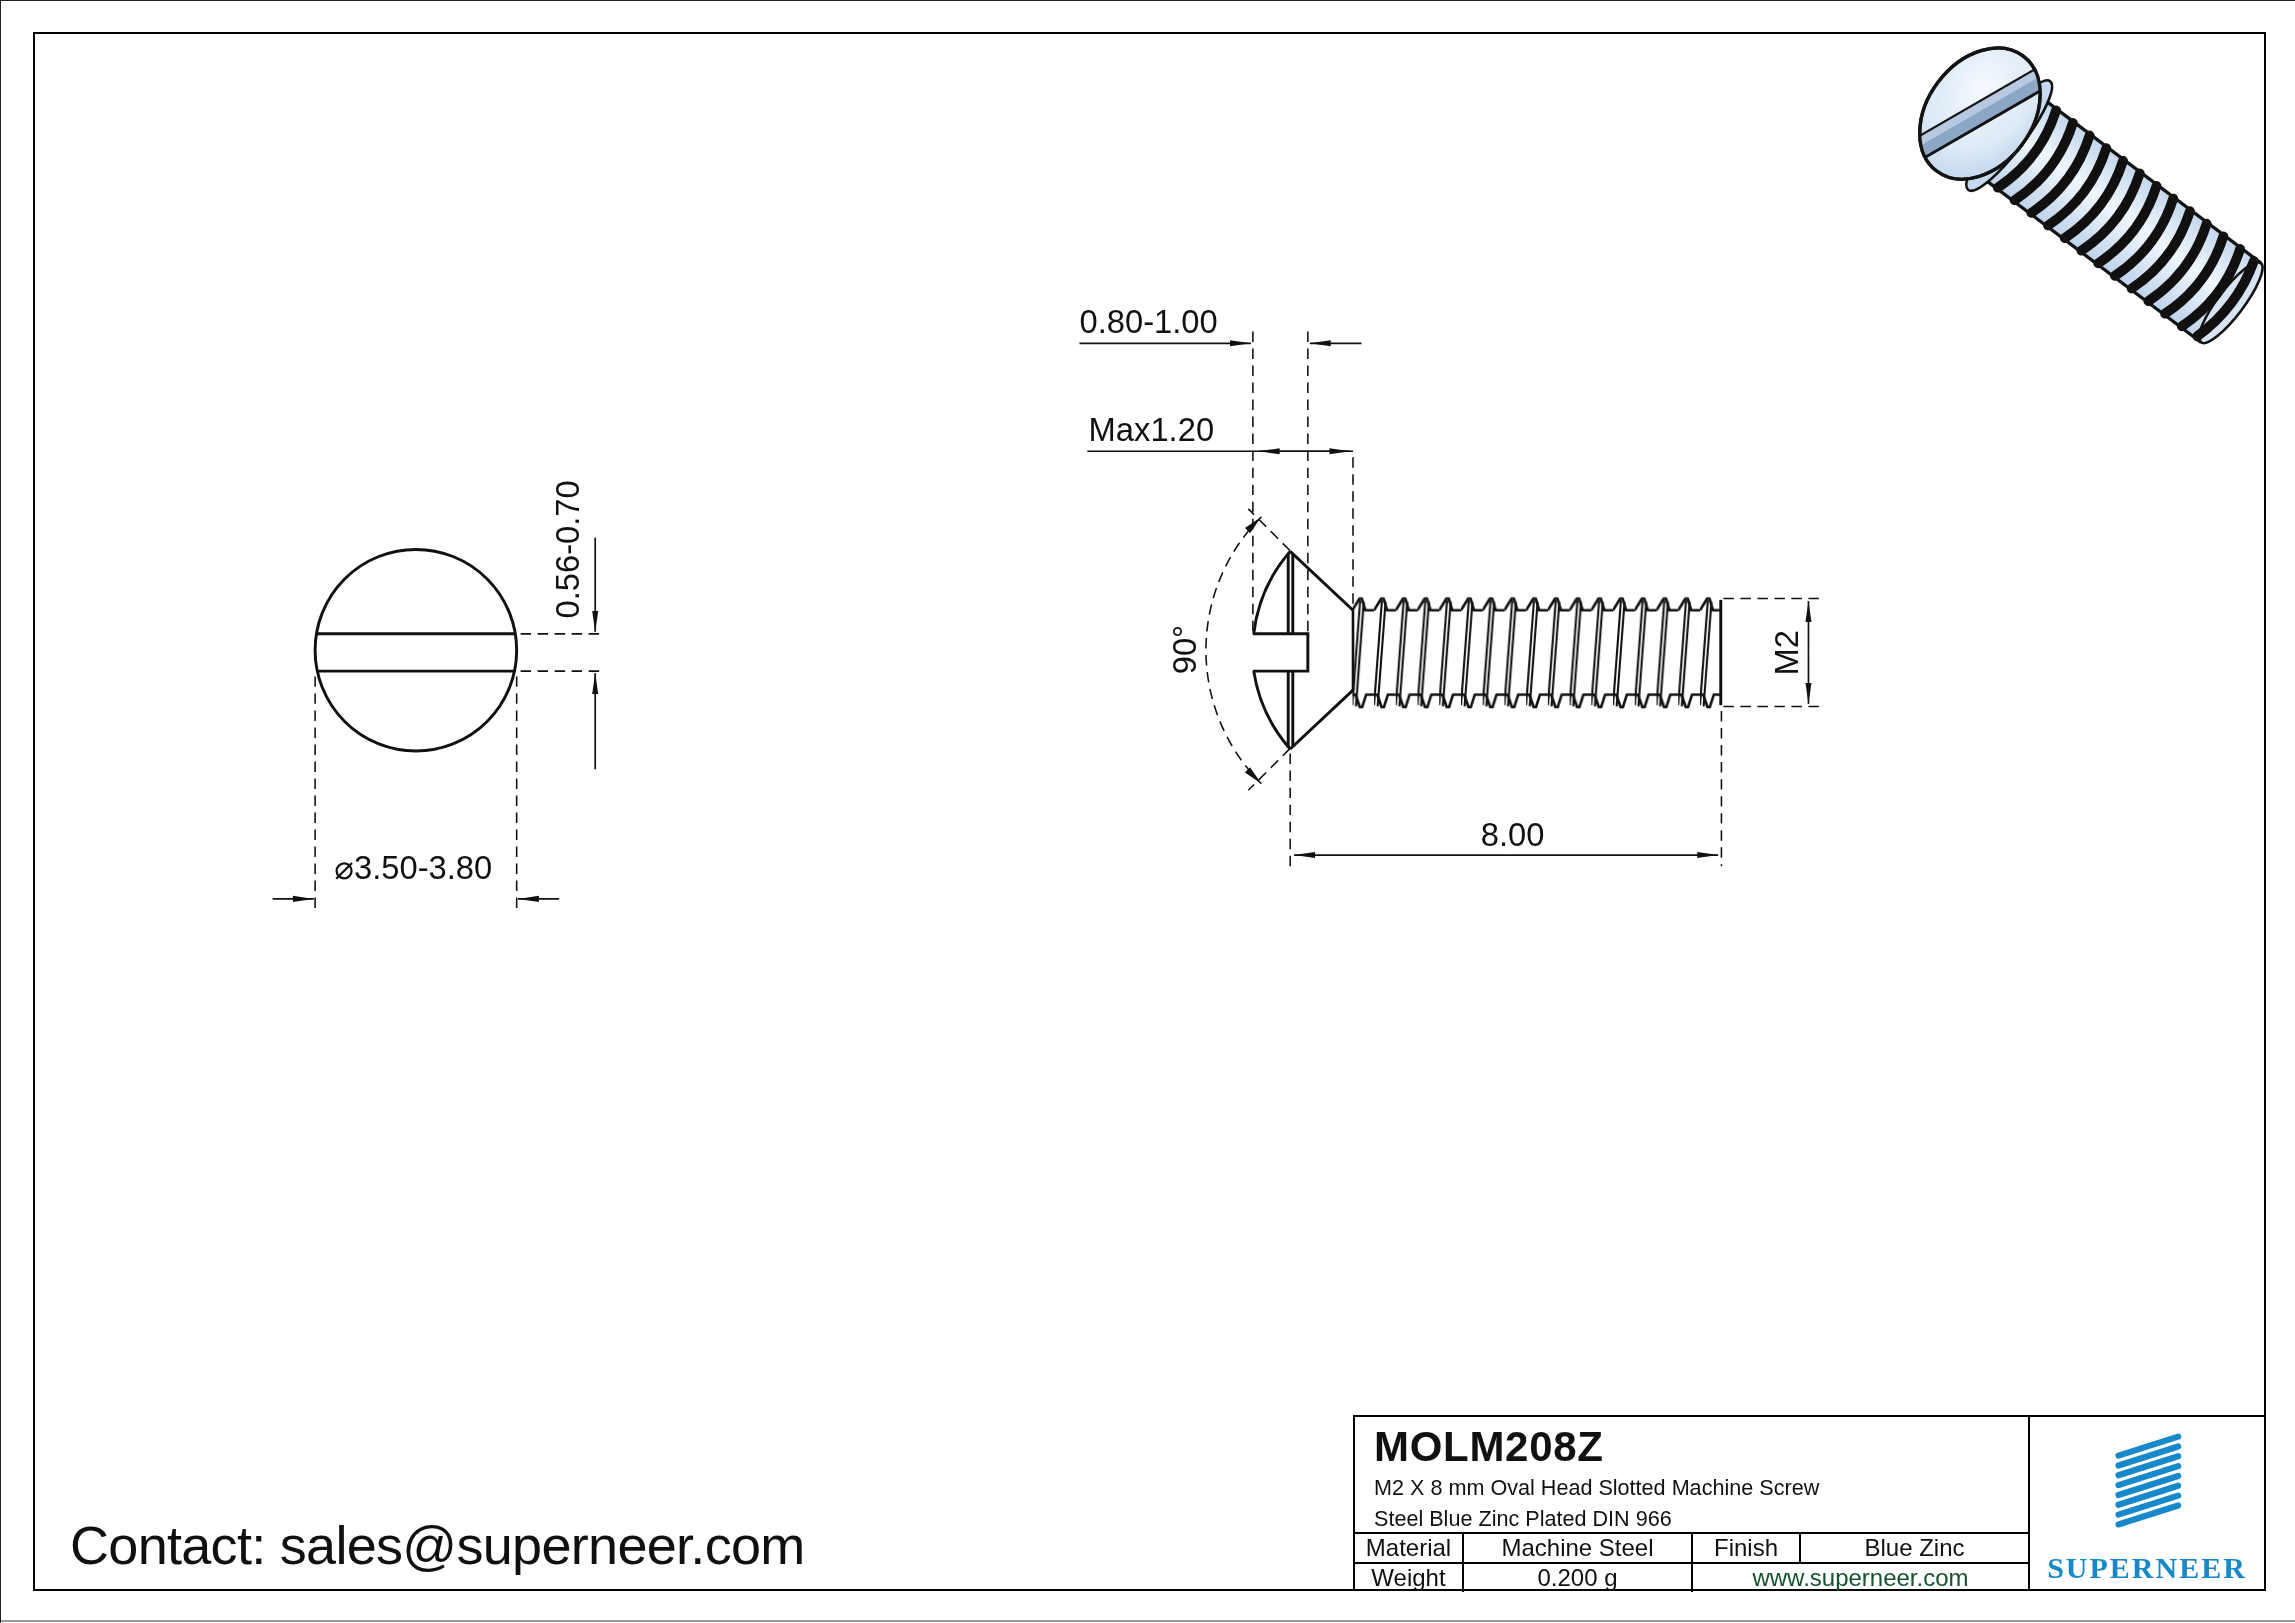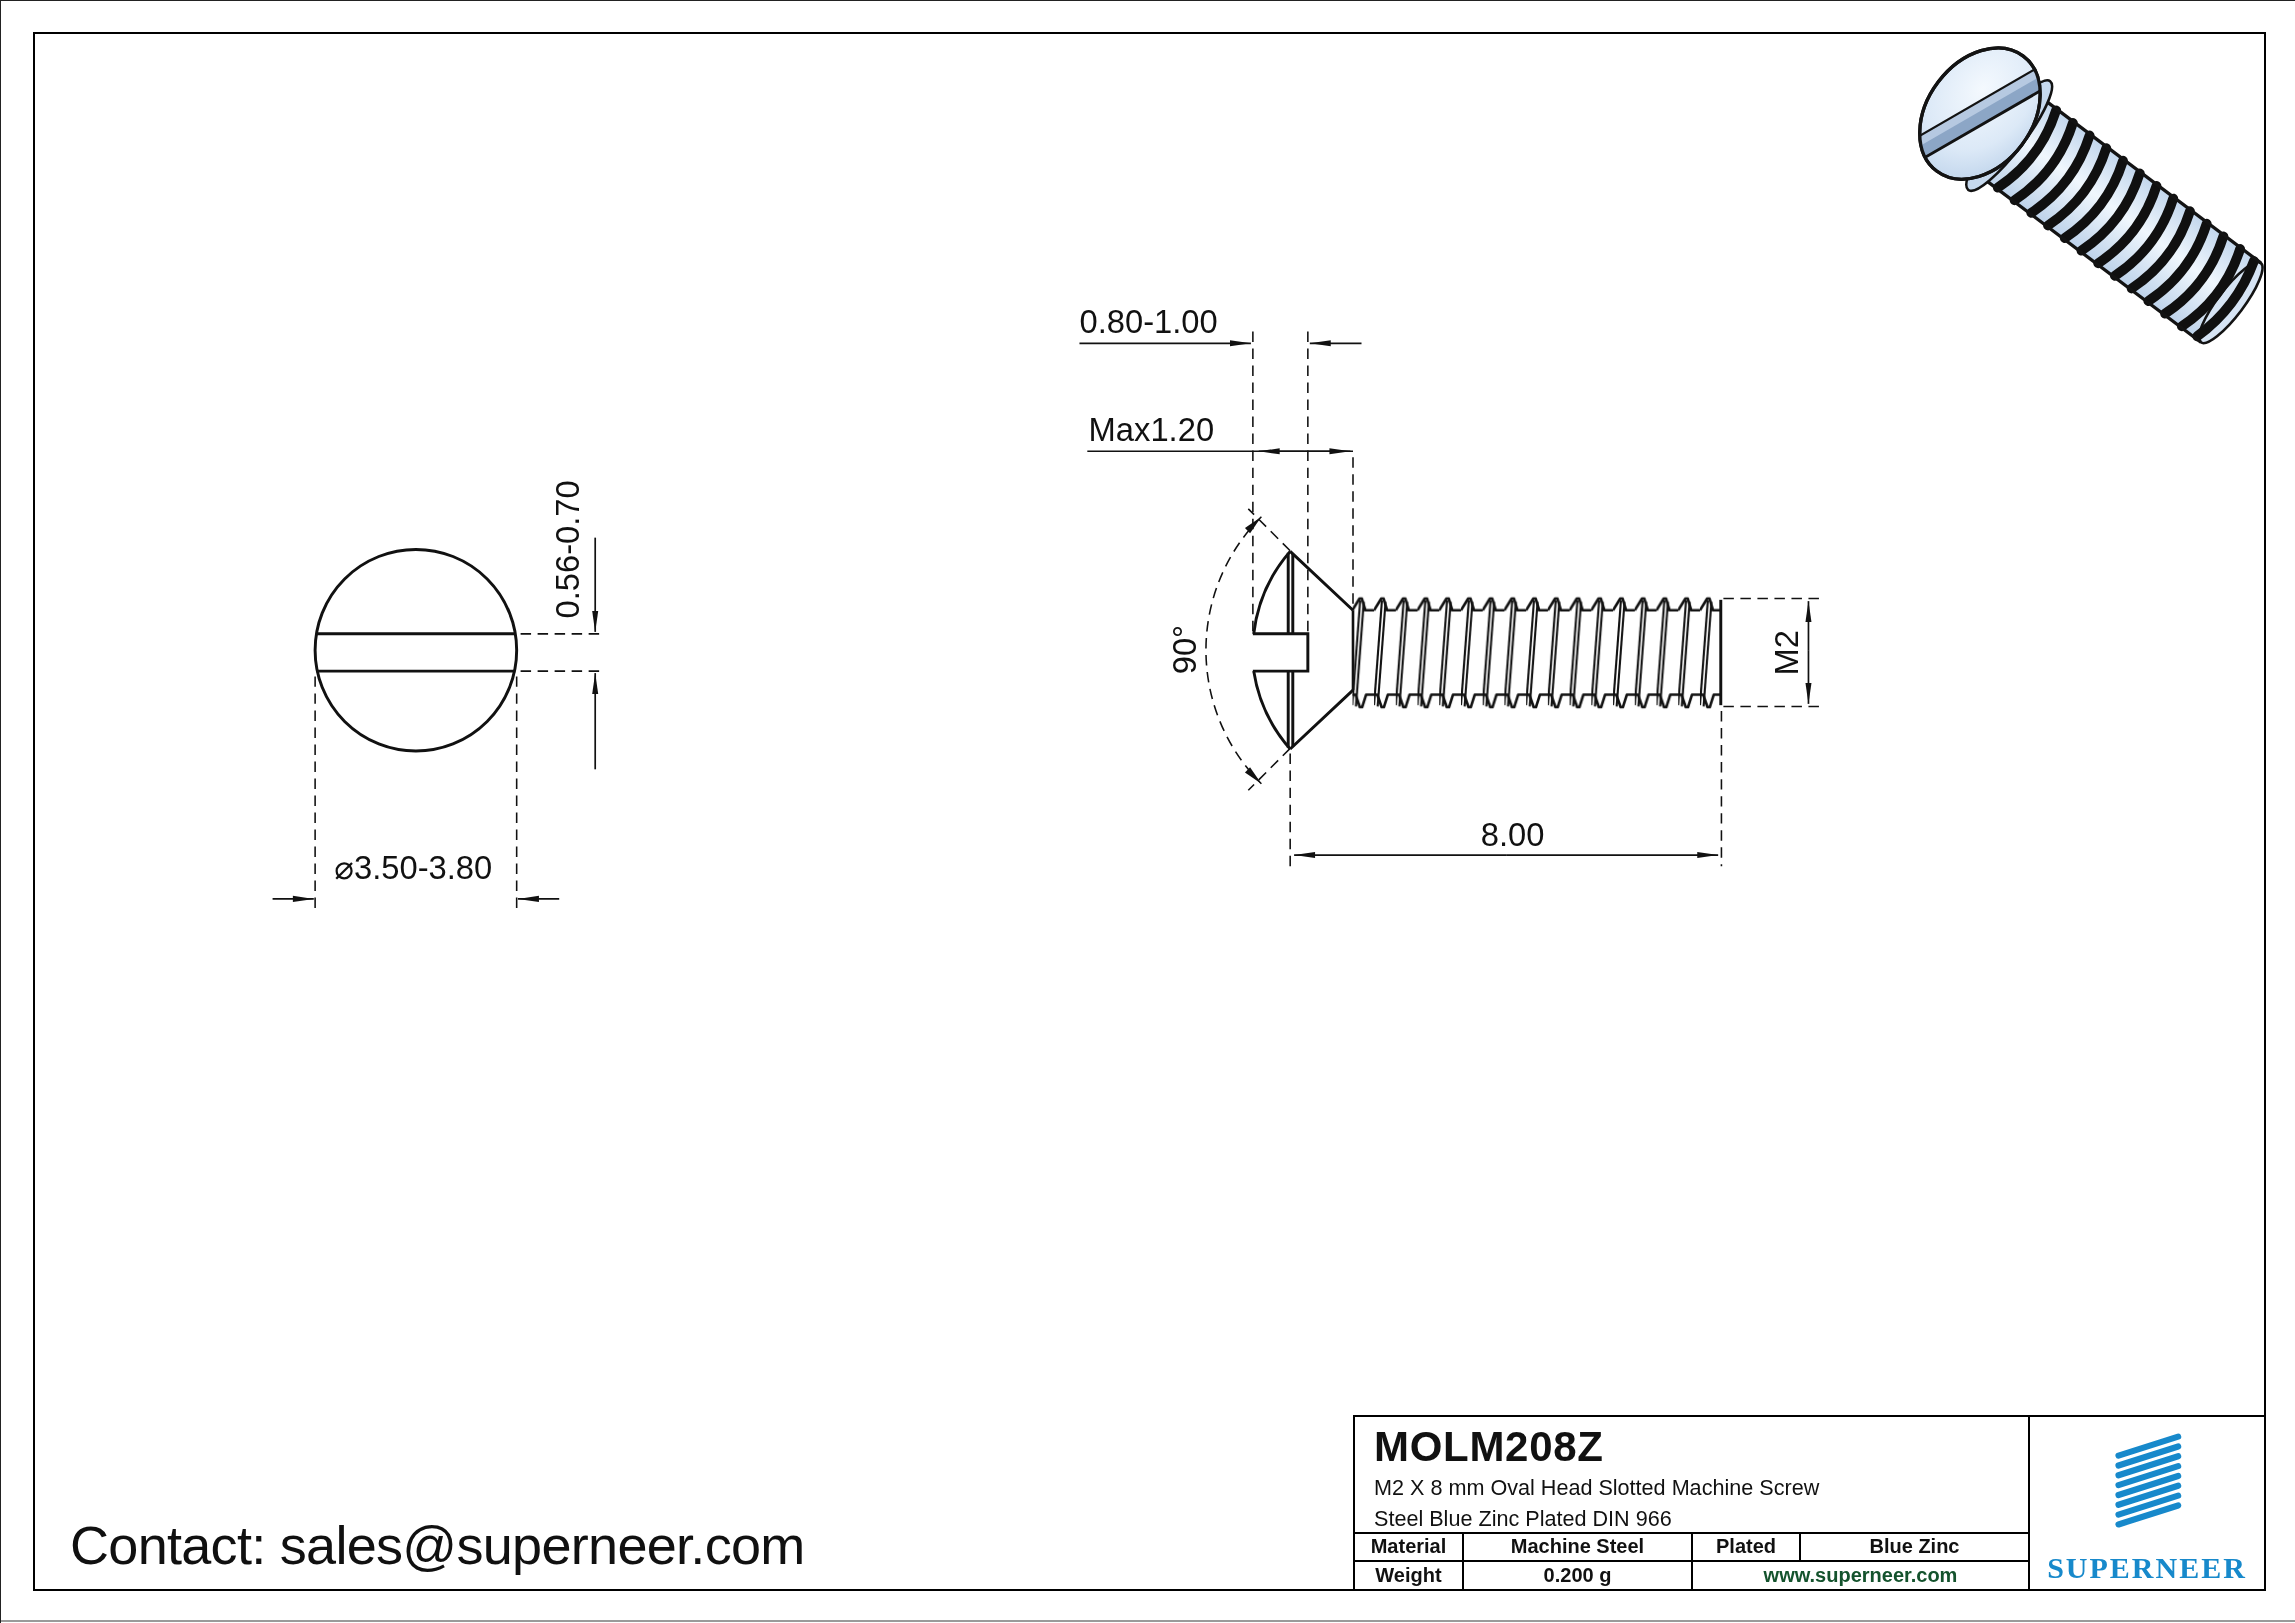--- a/index.html
+++ b/index.html
@@ -26,21 +26,21 @@
   .tb-desc{position:absolute;left:0;top:0;right:238px;height:92px;padding-left:19px;}
   .tb-part{font-size:42px;font-weight:700;letter-spacing:0.7px;margin-top:9.2px;line-height:1;}
   .tb-d1{font-size:21.6px;margin-top:9.2px;line-height:1.05;}
   .tb-d2{font-size:21.6px;margin-top:7.9px;line-height:1.05;}
   .tb-grid{
     position:absolute;left:0;top:115px;right:236px;bottom:0;border-top:2.6px solid #000;
     display:grid;grid-template-columns:109px 229px 108px 1fr;grid-template-rows:1fr 1fr;
   }
   .tb-grid > div{
     display:flex;align-items:center;justify-content:center;
-    font-size:20px;box-sizing:border-box;white-space:nowrap;font-weight:bold;
+    font-size:24px;box-sizing:border-box;white-space:nowrap;
   }
   .br{border-right:2px solid #000;}
   .bb{border-bottom:2px solid #000;}
   .cell-web{grid-column:3 / 5;}
   .tb-logo{
     position:absolute;top:0;right:0;bottom:0;width:236px;border-left:2.6px solid #000;
     box-sizing:border-box;
   }
   .tb-brand{
     position:absolute;left:0;right:0;top:134px;text-align:center;
@@ -191,21 +191,21 @@
   <div class="tb">
     <div class="tb-desc">
       <div class="tb-part">MOLM208Z</div>
       <div class="tb-d1">M2 X 8 mm  Oval Head Slotted Machine Screw</div>
       <div class="tb-d2">Steel Blue Zinc Plated DIN 966</div>
     </div>
 
     <div class="tb-grid">
       <div class="br bb">Material</div>
       <div class="br bb">Machine Steel</div>
-      <div class="br bb">Plated</div>
+      <div class="br bb">Finish</div>
       <div class="bb">Blue Zinc</div>
       <div class="br">Weight</div>
       <div class="br">0.200 g</div>
       <div class="cell-web">
         <a class="site" href="#" style="color:#14532d">www.superneer.com</a>
       </div>
     </div>
 
     <div class="tb-logo">
       <svg width="236" height="131" viewBox="0 0 360 200">

